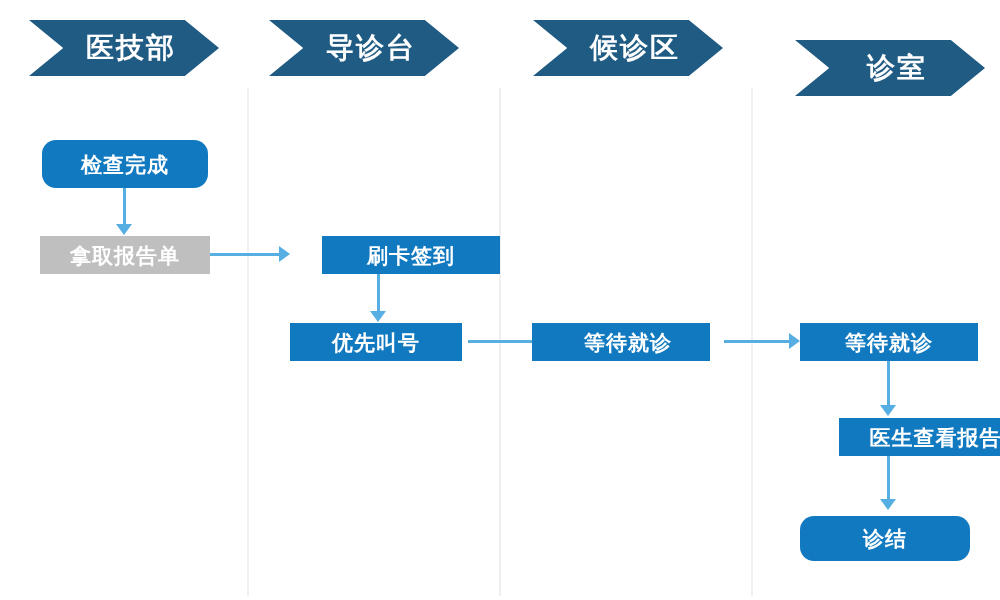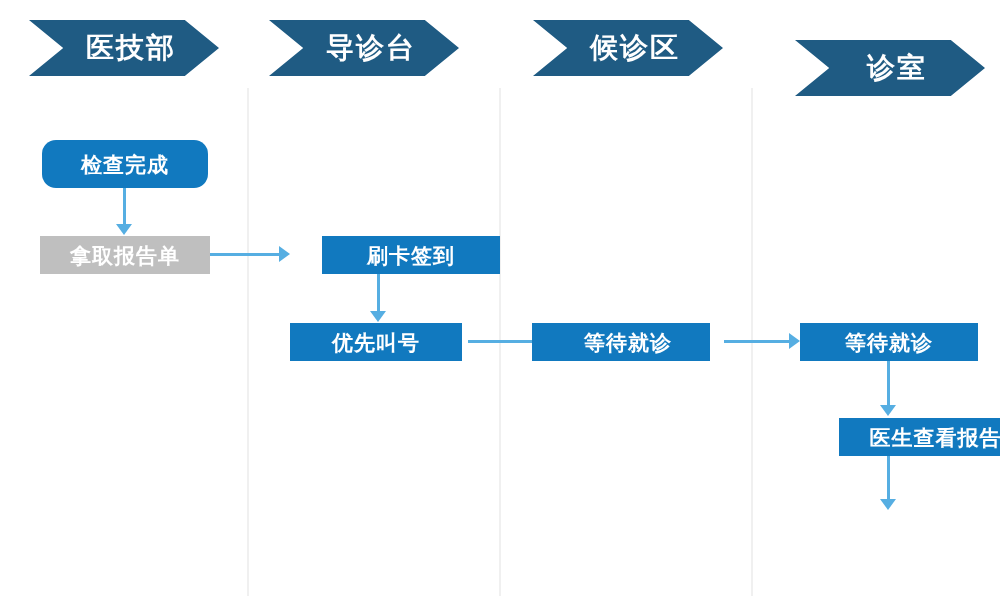--- a/index.html
+++ b/index.html
@@ -169,14 +169,15 @@
     <div class="arrow-down" style="left:880px; top:405px;"></div>
   </div>
 
   <div class="node blue" style="left:839px; top:418px; width:193px; height:38px;">医生查看报告</div>
 
   <div class="conn">
     <div class="conn-line-v" style="left:887px; top:456px; height:44px;"></div>
     <div class="arrow-down" style="left:880px; top:499px;"></div>
   </div>
 
+  <div class="node blue pill" style="left:800px; top:516px; width:170px; height:45px;">诊结</div>
 
 </div>
 
 </body></html>

